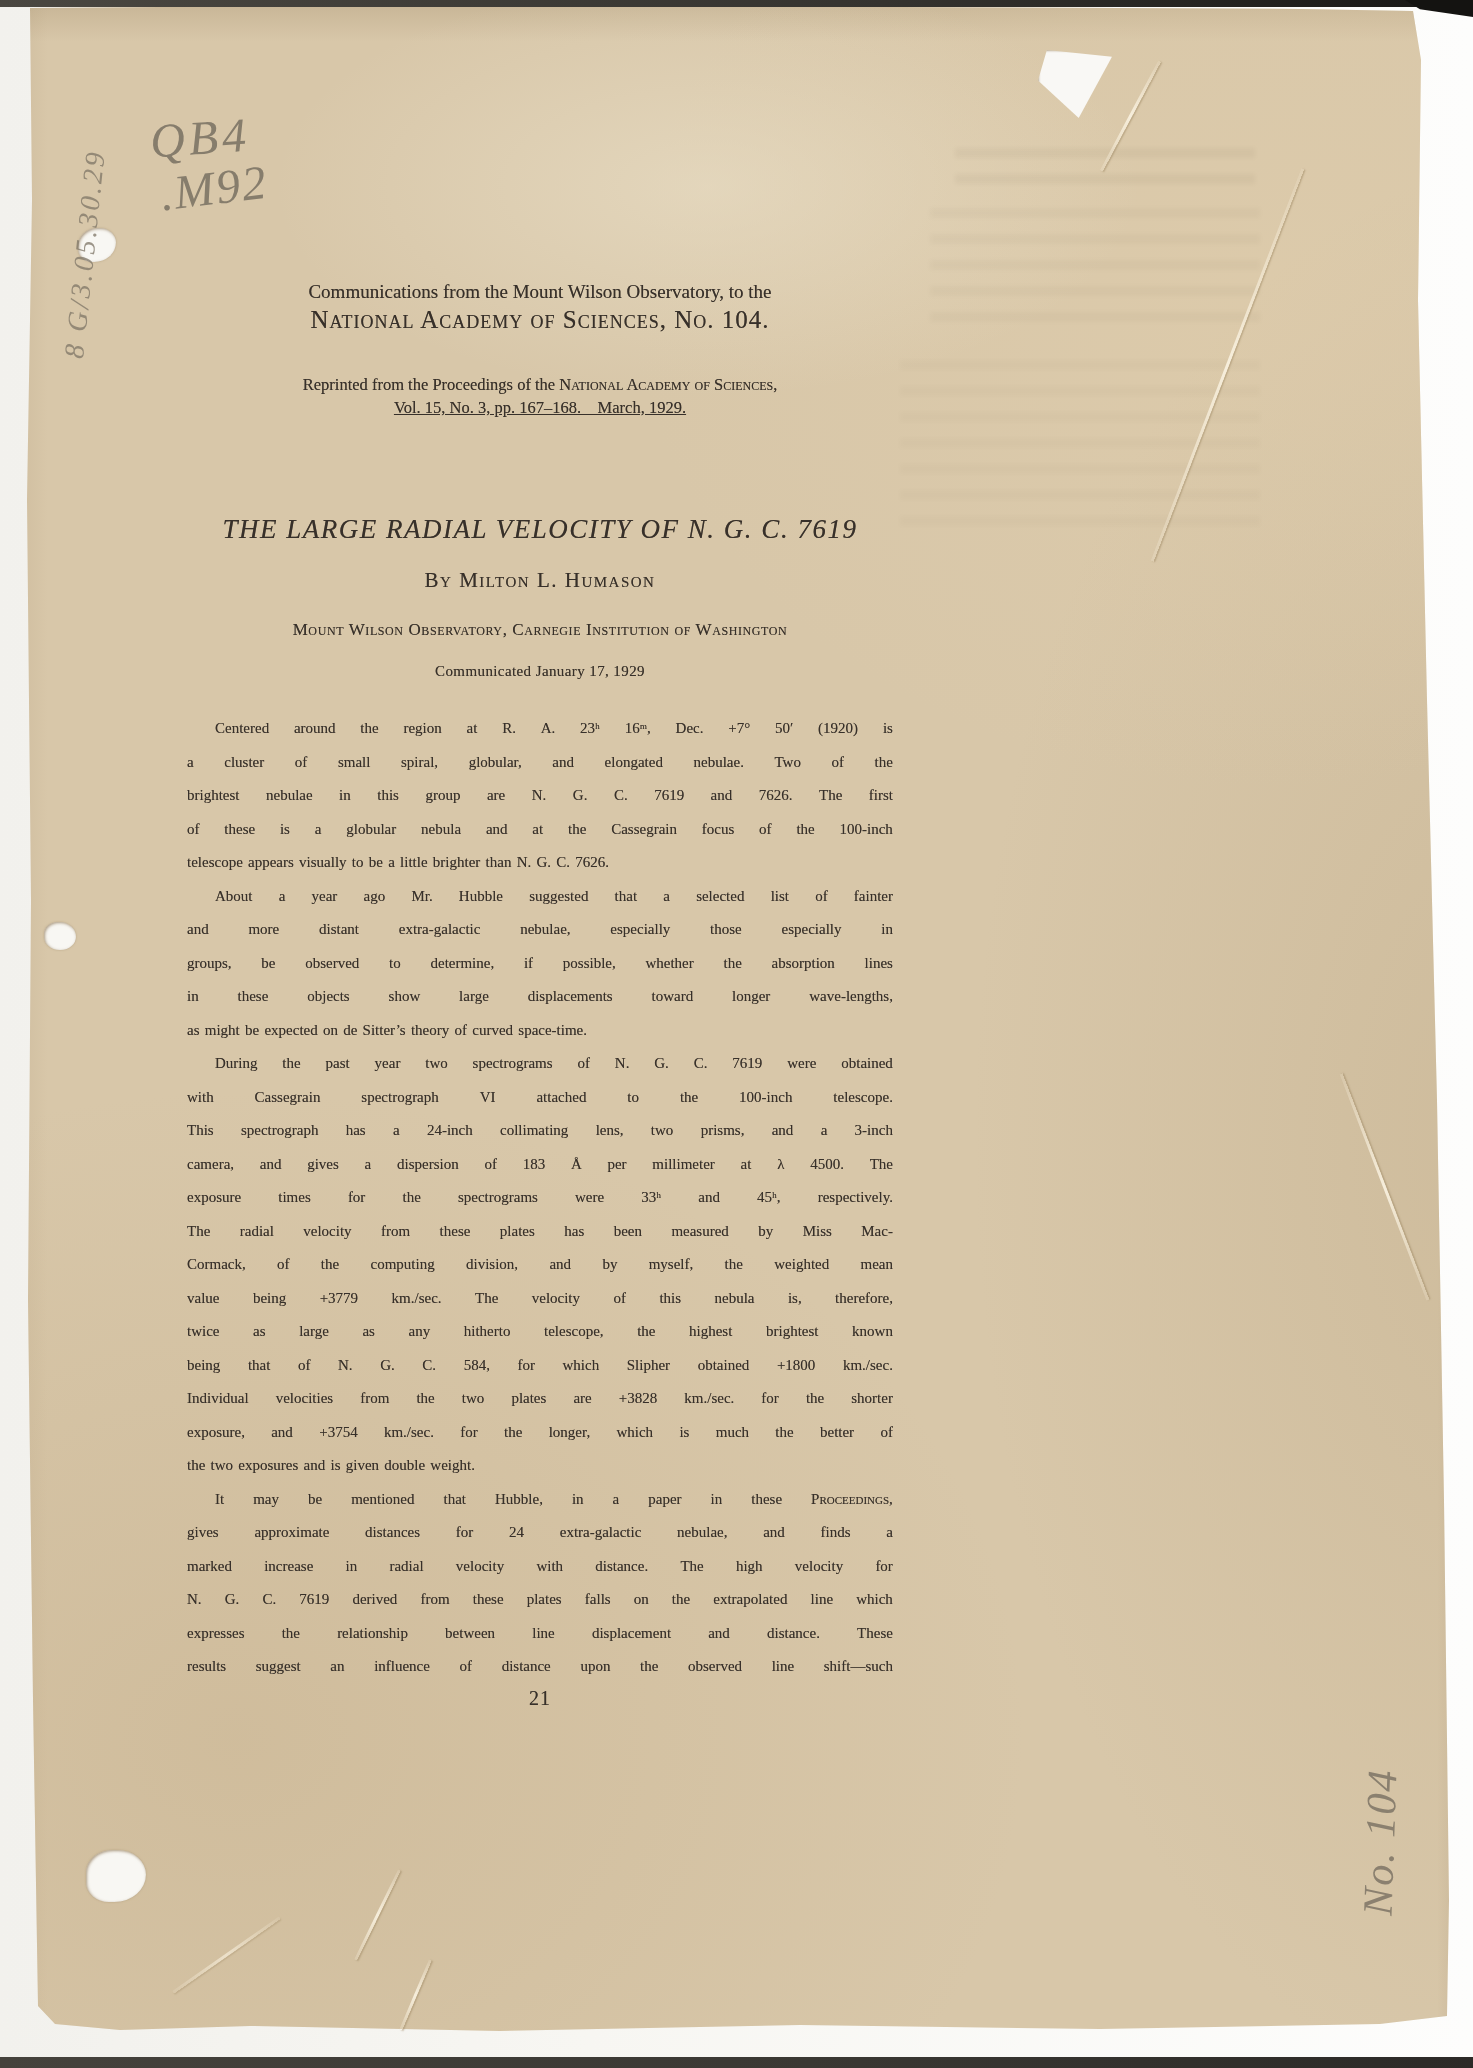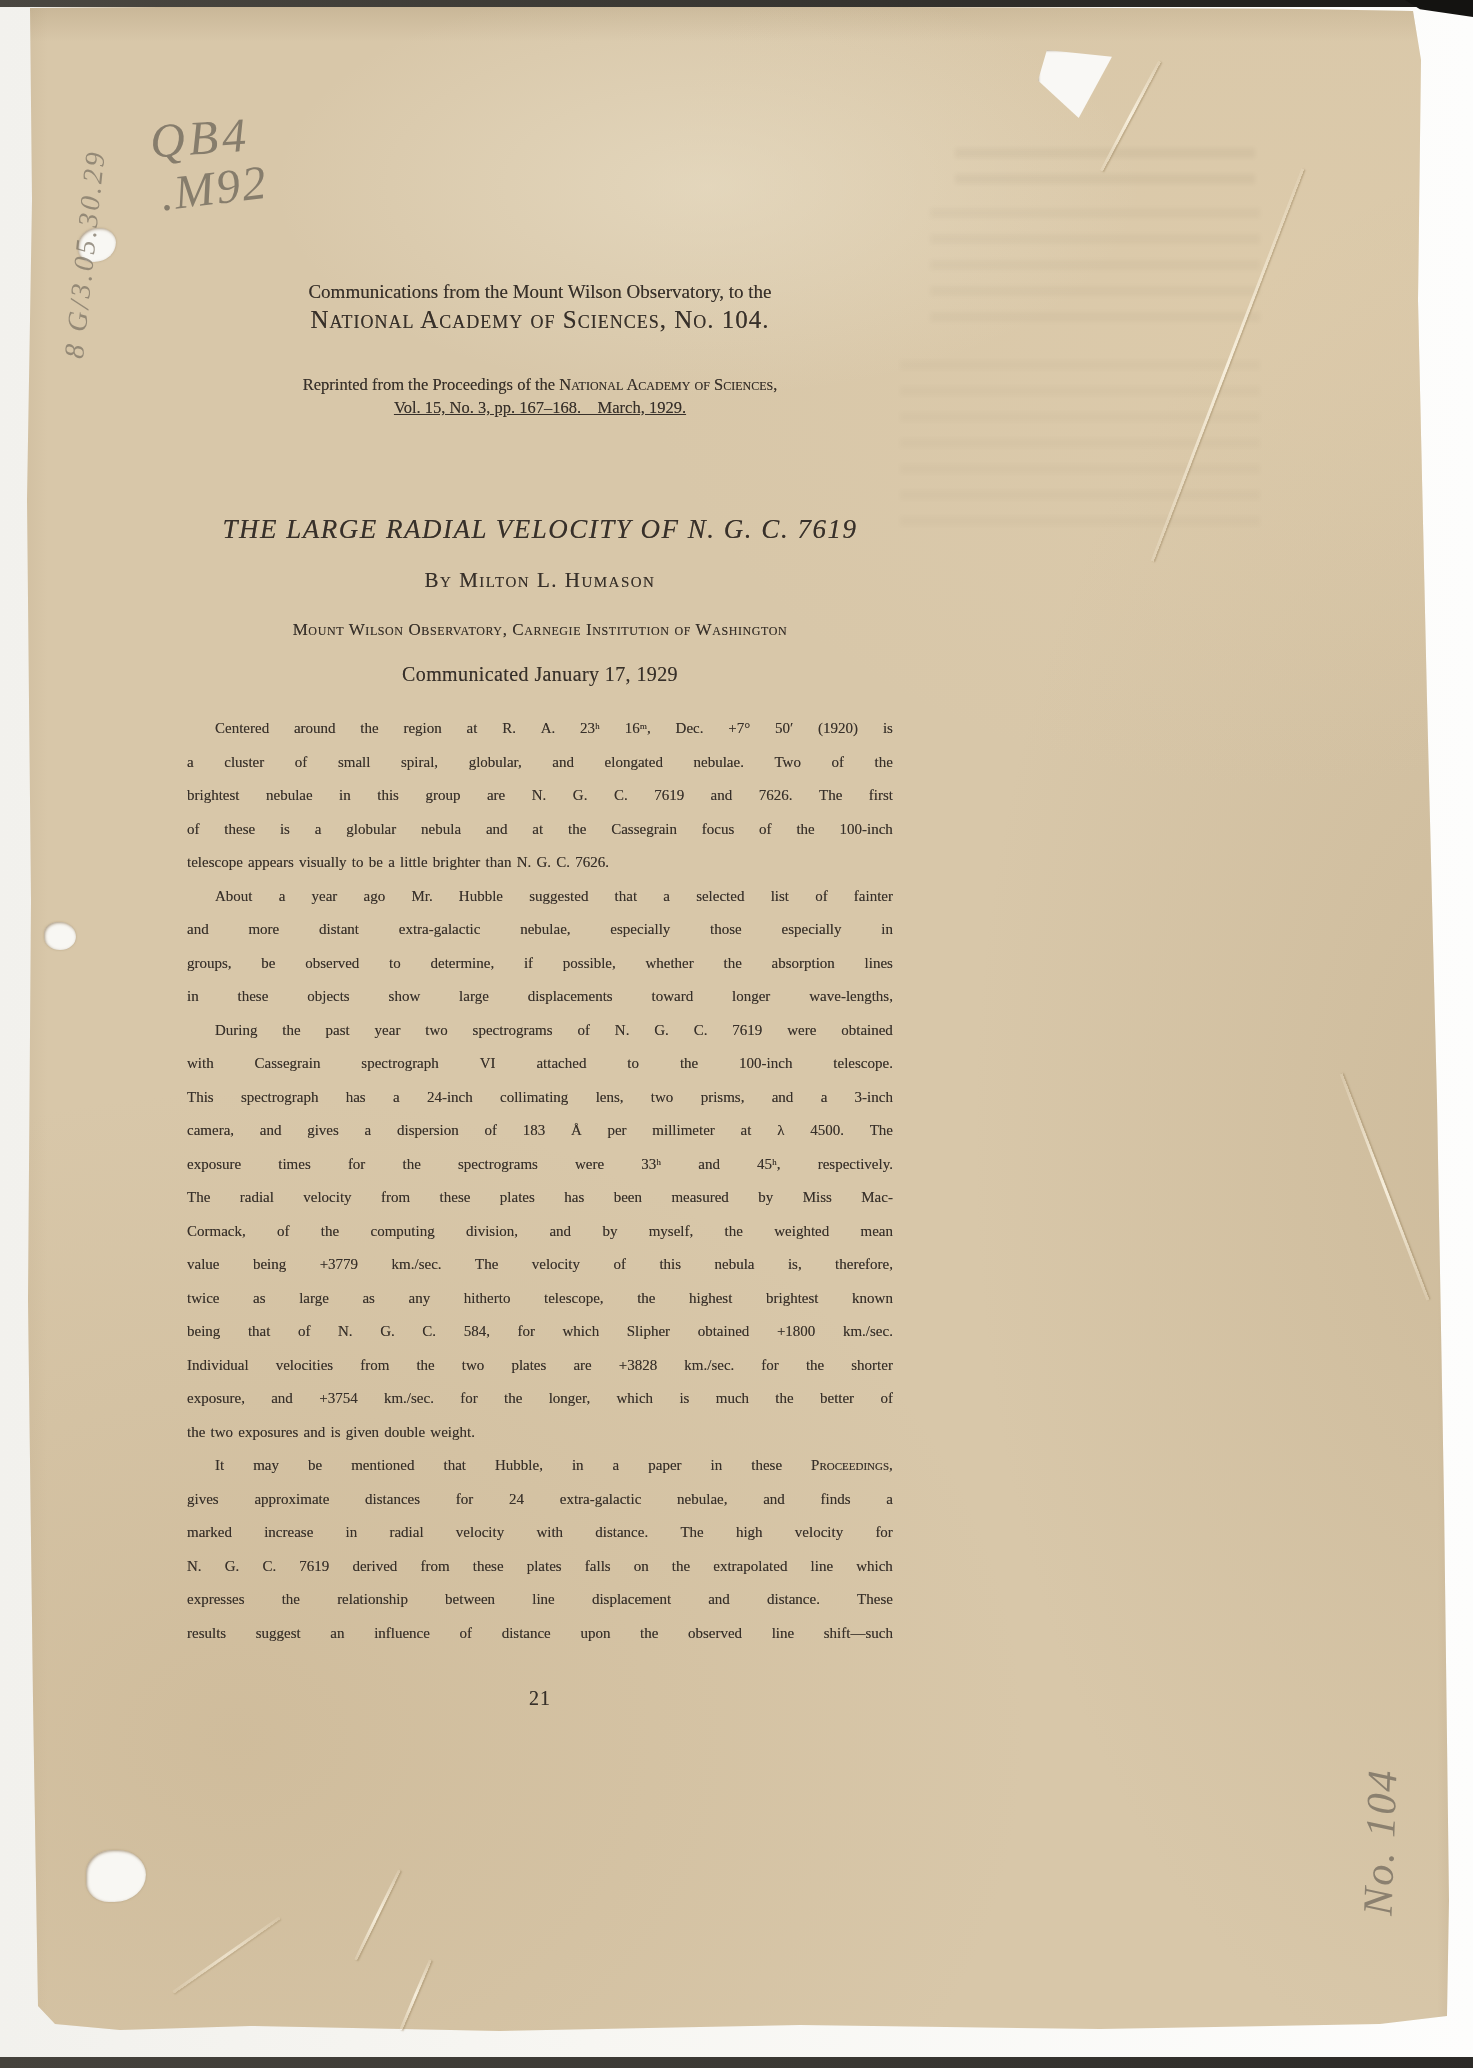--- a/index.html
+++ b/index.html
@@ -61,21 +61,21 @@
   .print { position:absolute; left:187px; width:706px; color:#37302a; text-align:center;
     text-shadow:0 0 0.5px rgba(55,45,35,0.55); }
   .h-line1 { top:281px; font-size:19px; }
   .h-line2 { top:306px; font-size:25px; font-variant:small-caps; letter-spacing:1px; }
   .r-line1 { top:375px; font-size:16.5px; }
   .r-line1 .caps, .r-line2, .sc { font-variant:small-caps; }
   .r-line2 { top:398px; font-size:16.5px; font-variant:normal;text-decoration:underline; }
   .a-title { top:514px; font-size:27px; font-style:italic; letter-spacing:1.5px; }
   .a-byline { top:568px; font-size:21px; font-variant:small-caps; letter-spacing:1.5px; }
   .a-affil { top:620px; font-size:17px; font-variant:small-caps; letter-spacing:0.6px; }
-  .a-comm { top:663px; font-size:20px; letter-spacing:0.4px; }
+  .a-comm { top:663px; font-size:15px; letter-spacing:0.4px; }
   .bodytext { position:absolute; left:187px; top:712px; width:706px; color:#37302a;
     text-shadow:0 0 0.5px rgba(55,45,35,0.5); }
   .bl { height:33.5px; line-height:33.5px; font-size:15px; white-space:nowrap; }
   .jl { display:flex; justify-content:space-between; }
   .ind { padding-left:28px; }
   .ll { word-spacing:1.5px; }
   .pagenum { top:1687px; font-size:20px; letter-spacing:1px; }
   
   .pencil { position:absolute; color:#7e7566; font-family:"Liberation Serif","DejaVu Serif",serif;
     font-style:italic; opacity:0.9; }
@@ -232,20 +232,21 @@
       <span>in</span>
       <span>these</span>
       <span>objects</span>
       <span>show</span>
       <span>large</span>
       <span>displacements</span>
       <span>toward</span>
       <span>longer</span>
       <span>wave-lengths,</span>
     </div>
+    <div class="bl ll">as might be expected on de Sitter’s theory of curved space-time.</div>
     <div class="bl ind jl">
       <span>During</span>
       <span>the</span>
       <span>past</span>
       <span>year</span>
       <span>two</span>
       <span>spectrograms</span>
       <span>of</span>
       <span>N.</span>
       <span>G.</span>

